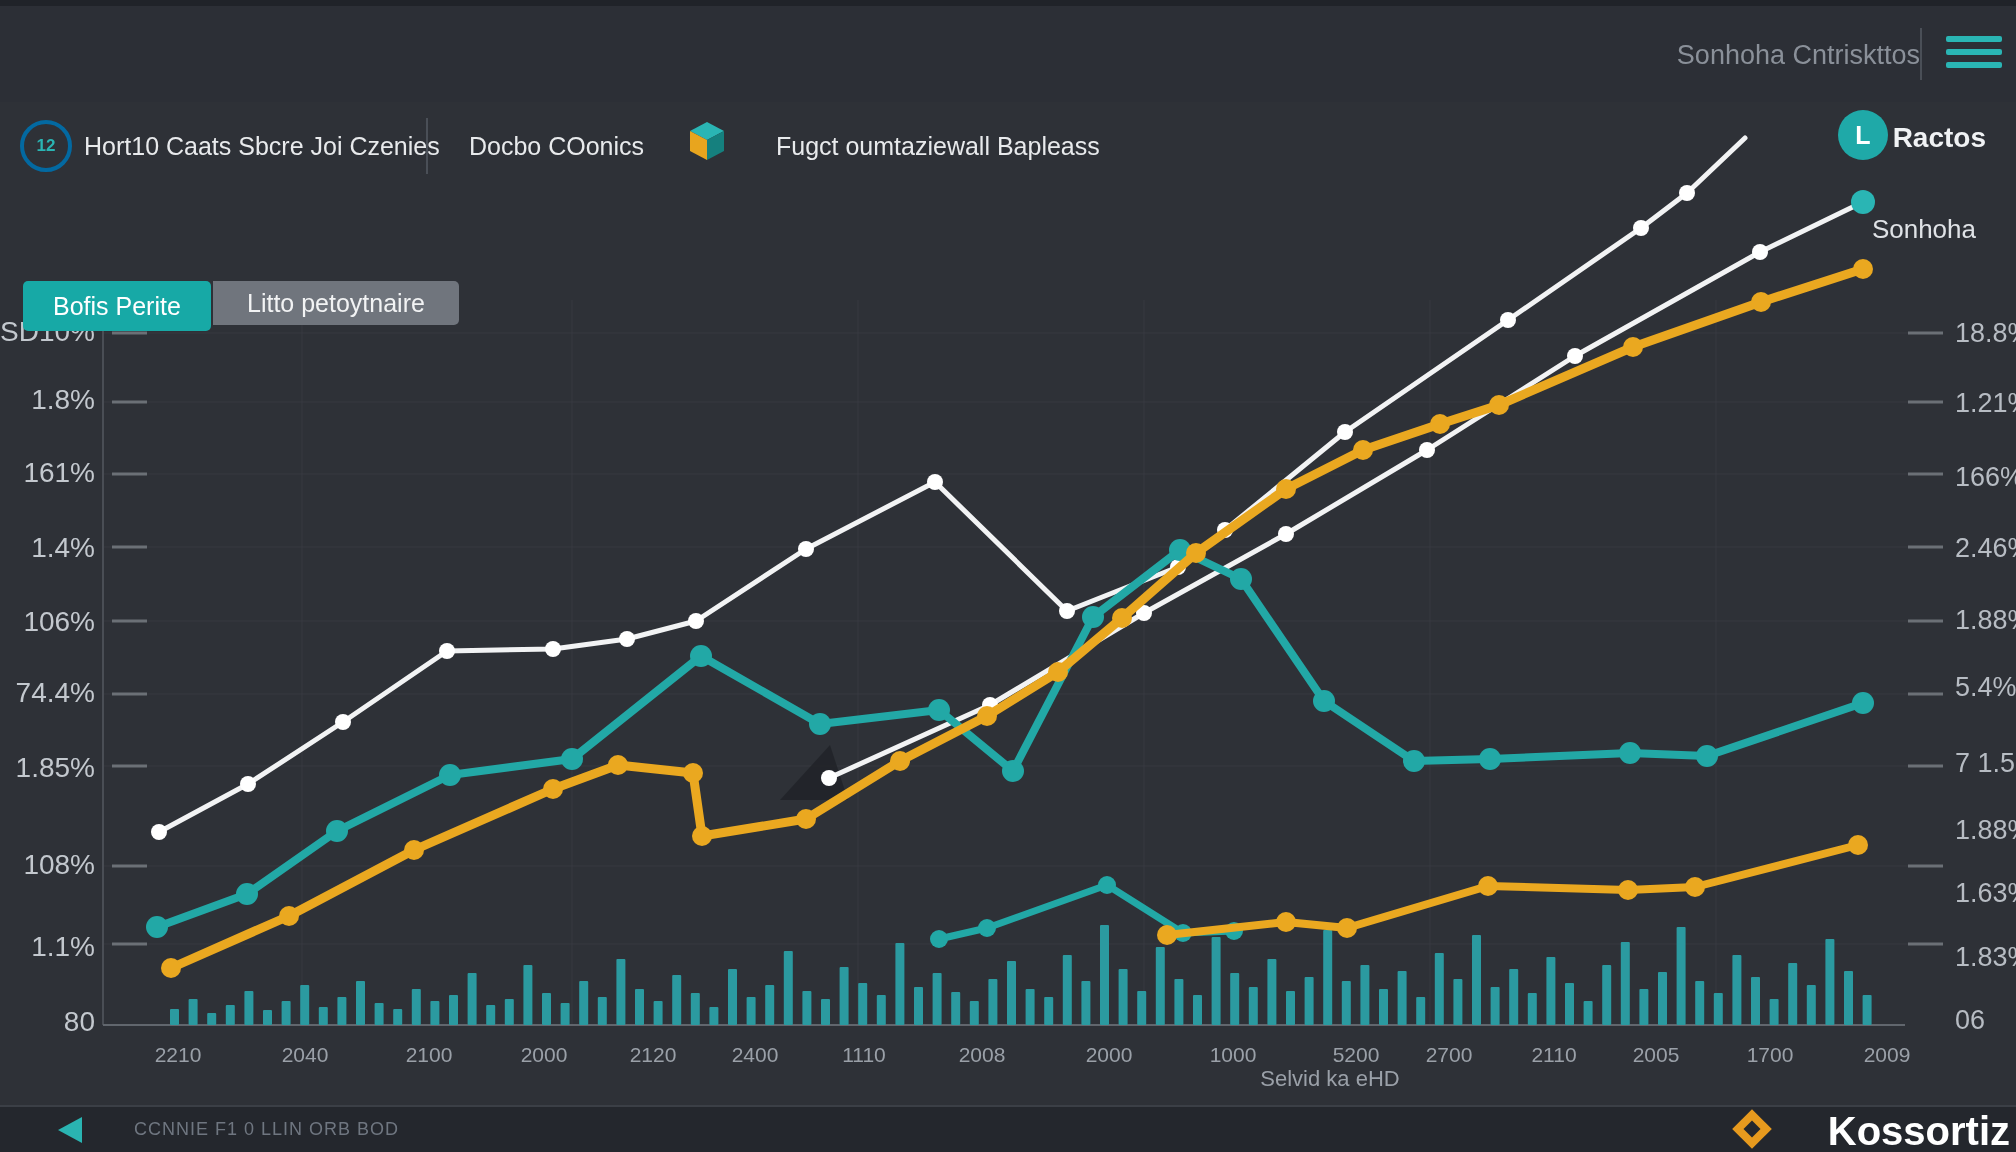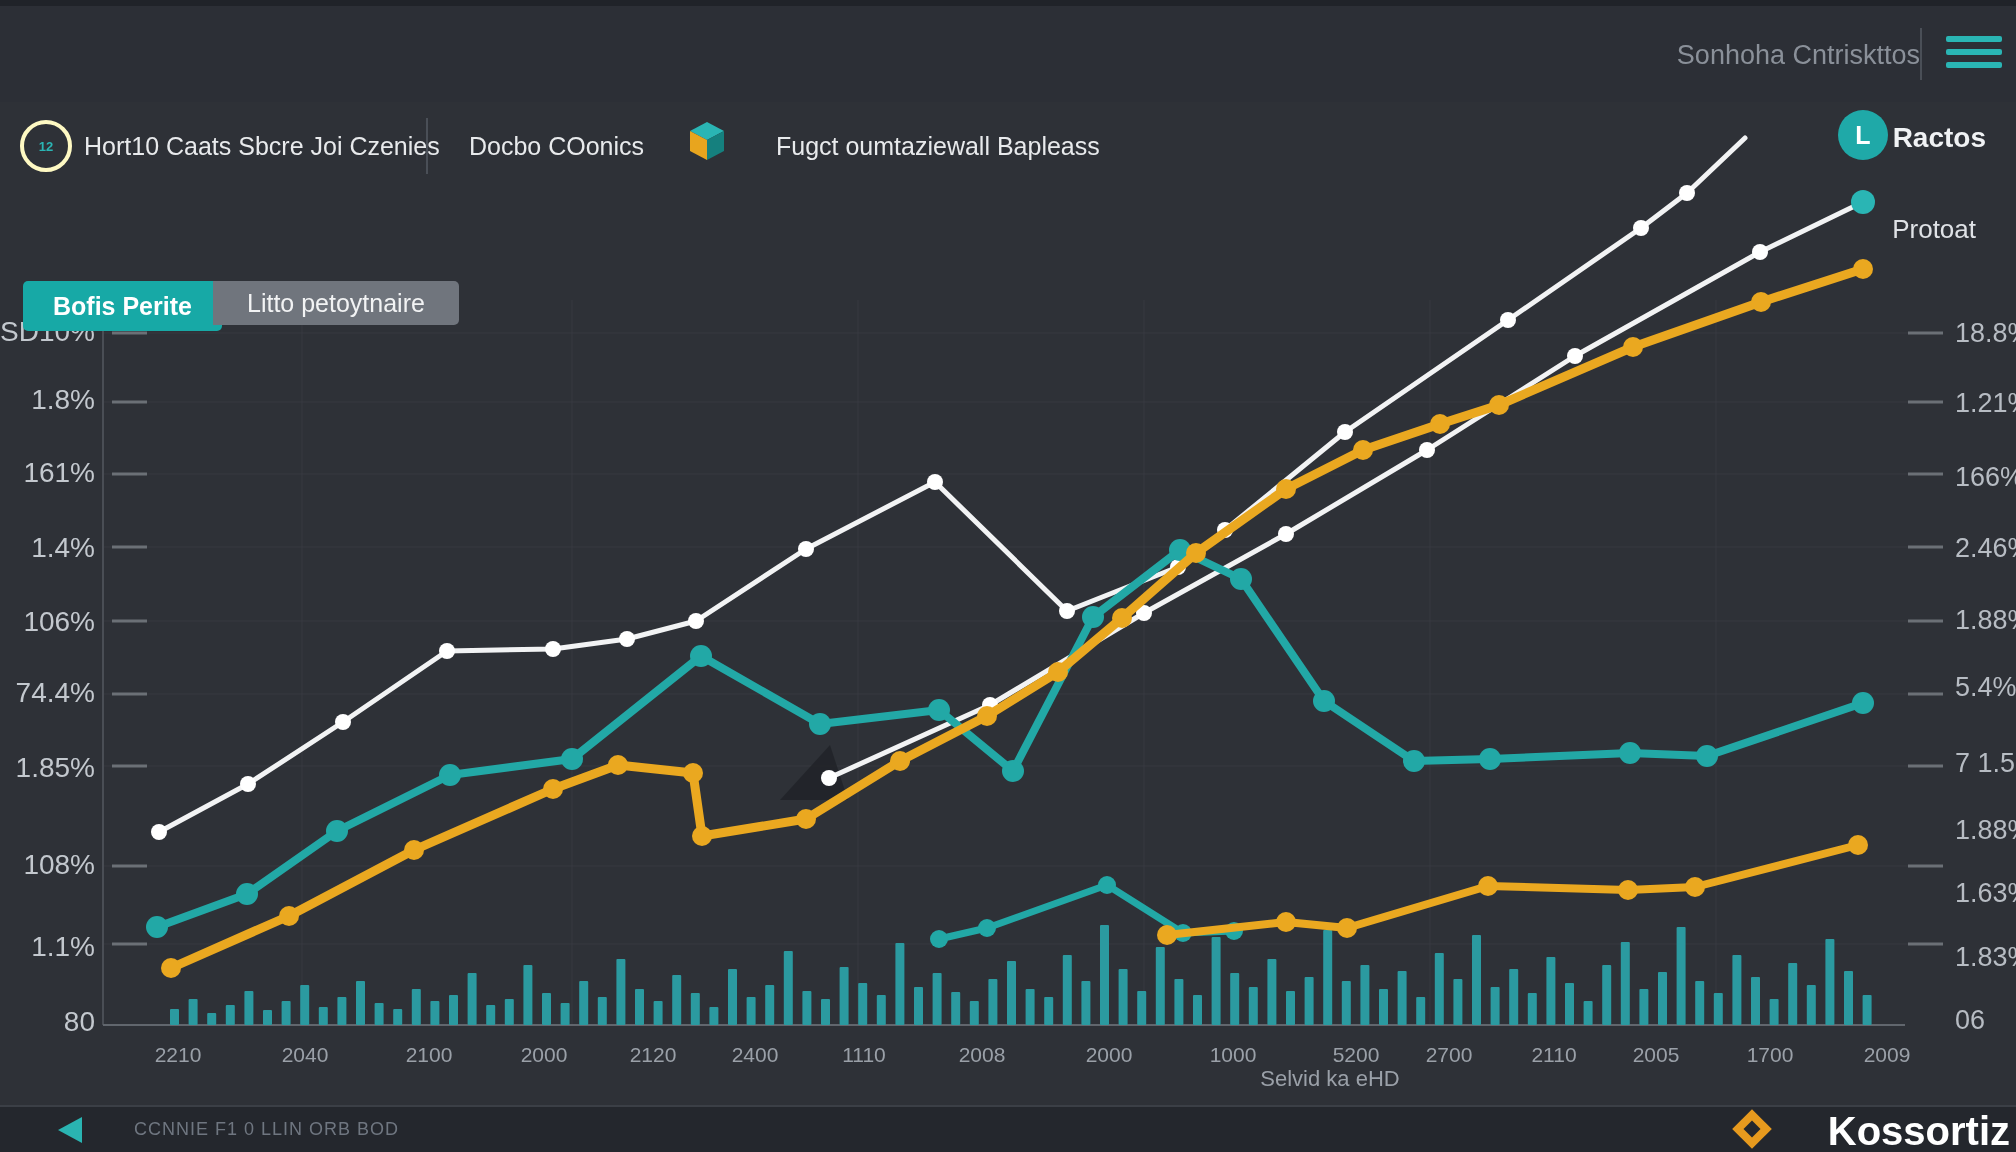--- a/index.html
+++ b/index.html
@@ -9,22 +9,22 @@
   #header{left:0;top:0;width:2016px;height:96px;background:#2c2f36;border-top:6px solid #202329;z-index:6;}
   #title{left:22px;top:18px;font-size:47px;font-weight:bold;color:#f2f3f5;letter-spacing:0.5px;}
   #title .accent{color:#2ab5b4;}
   #hdr-right{right:96px;top:34px;font-size:27px;color:#8a9099;}
   #hdr-div{right:94px;top:22px;width:2px;height:52px;background:#4a4f57;}
   #burger{right:14px;top:30px;width:56px;z-index:7;cursor:pointer;}
   #burger div{height:6px;background:#2ab5b4;border-radius:2px;margin-bottom:7px;}
   
   #subheader{left:0;top:96px;width:2016px;height:104px;z-index:6;}
   .sh-item{position:absolute;top:36px;font-size:25px;color:#e8eaec;}
-  #sh-icon1{left:20px;top:24px;width:44px;height:44px;border:4px solid #fef9c3;border-radius:50%;
-    color:#2ab5b4;font-size:13px;font-weight:bold;display:flex;align-items:center;justify-content:center;}
+  #sh-icon1{left:20px;top:24px;width:44px;height:44px;border:4px solid #0369a1;border-radius:50%;
+    color:#2ab5b4;font-size:17px;font-weight:bold;display:flex;align-items:center;justify-content:center;}
   #sh1{left:84px;}
   #sh-div1{left:426px;top:22px;width:2px;height:56px;background:#4a4f57;position:absolute;}
   #sh2{left:469px;text-align:right;}
   #sh-cube{left:688px;top:24px;position:absolute;}
   #sh3{left:776px;}
   #avatar{right:128px;top:14px;width:50px;height:50px;border-radius:50%;background:#1fa9a8;color:#fff;
     font-size:25px;font-weight:bold;display:flex;align-items:center;justify-content:center;position:absolute;}
   #sh-user{right:30px;top:26px;font-size:28px;font-weight:bold;color:#f0f2f4;position:absolute;}
   
   #tabbar{left:0;top:200px;width:2016px;height:66px;background:#272a30;border-top:2px solid #1c1f24;
@@ -35,21 +35,21 @@
   .t-teal{color:#2ab5b4;}
   .p-teal{color:#2ab5b4;}
   .p-green{color:#9ec43a;}
   .t-gray{color:#8b919a;}
   #tab-protoat{position:absolute;right:40px;top:214px;font-size:26px;color:#dfe2e6;z-index:2;cursor:pointer;}
   #target-ico{width:26px;height:26px;border:3px solid #2ab5b4;border-radius:50%;margin-right:14px;
     display:flex;align-items:center;justify-content:center;}
   #target-ico div{width:10px;height:10px;background:#2ab5b4;border-radius:50%;}
   
   #btn-primary{left:23px;top:281px;height:50px;padding:0 30px;background:#17a9a6;color:#fff;font-size:25px;
-    font-weight:bold;border:none;border-radius:5px;z-index:6;cursor:pointer;display:flex;align-items:center;position:absolute;}
+    font-weight:normal;border:none;border-radius:5px;z-index:6;cursor:pointer;display:flex;align-items:center;position:absolute;}
   #btn-secondary{left:213px;top:281px;height:44px;padding:0 34px;background:#70757d;color:#f2f3f4;font-size:25px;
     border:none;border-radius:0 5px 5px 0;z-index:6;cursor:pointer;display:flex;align-items:center;position:absolute;}
   
   #chart-svg{position:absolute;left:0;top:0;width:2016px;height:1152px;z-index:4;pointer-events:none;}
   .ylab-l{fill:#c3c8ce;font-size:28px;font-family:"Liberation Sans",sans-serif;}
   .ylab-r{fill:#b7bcc3;font-size:27px;font-family:"Liberation Sans",sans-serif;}
   .xlab{fill:#9aa0a8;font-size:21px;font-family:"Liberation Sans",sans-serif;}
   .xtitle{fill:#9aa0a8;font-size:22px;font-family:"Liberation Sans",sans-serif;}
   
   #footer{left:0;top:1105px;width:2016px;height:47px;background:#24272d;border-top:2px solid #3b3f46;z-index:6;}
@@ -115,21 +115,21 @@
   </div>
   <div class="tab" style="width:186px">
     <span class="pfx p-green">10</span>
     <span>Leatexe</span>
   </div>
   <div class="tab t-gray" style="width:300px">
     <span>STimbee</span>
   </div>
   <div class="tab" style="flex:1;border-right:none"></div>
 </div>
-<div id="tab-protoat">Protoat</div>
+<div id="tab-protoat">Sonhoha</div>
 
 <div id="btn-primary">Bofis Perite</div>
 <div id="btn-secondary">Litto petoytnaire</div>
 
 <svg id="chart-svg" viewBox="0 0 2016 1152">
     <line x1="302" y1="300" x2="302" y2="1025" stroke="#3a3d44" stroke-width="1" opacity="0.7"></line>
     <line x1="572" y1="300" x2="572" y2="1025" stroke="#3a3d44" stroke-width="1" opacity="0.7"></line>
     <line x1="858" y1="300" x2="858" y2="1025" stroke="#3a3d44" stroke-width="1" opacity="0.7"></line>
     <line x1="1144" y1="300" x2="1144" y2="1025" stroke="#3a3d44" stroke-width="1" opacity="0.7"></line>
     <line x1="1430" y1="300" x2="1430" y2="1025" stroke="#3a3d44" stroke-width="1" opacity="0.7"></line>

